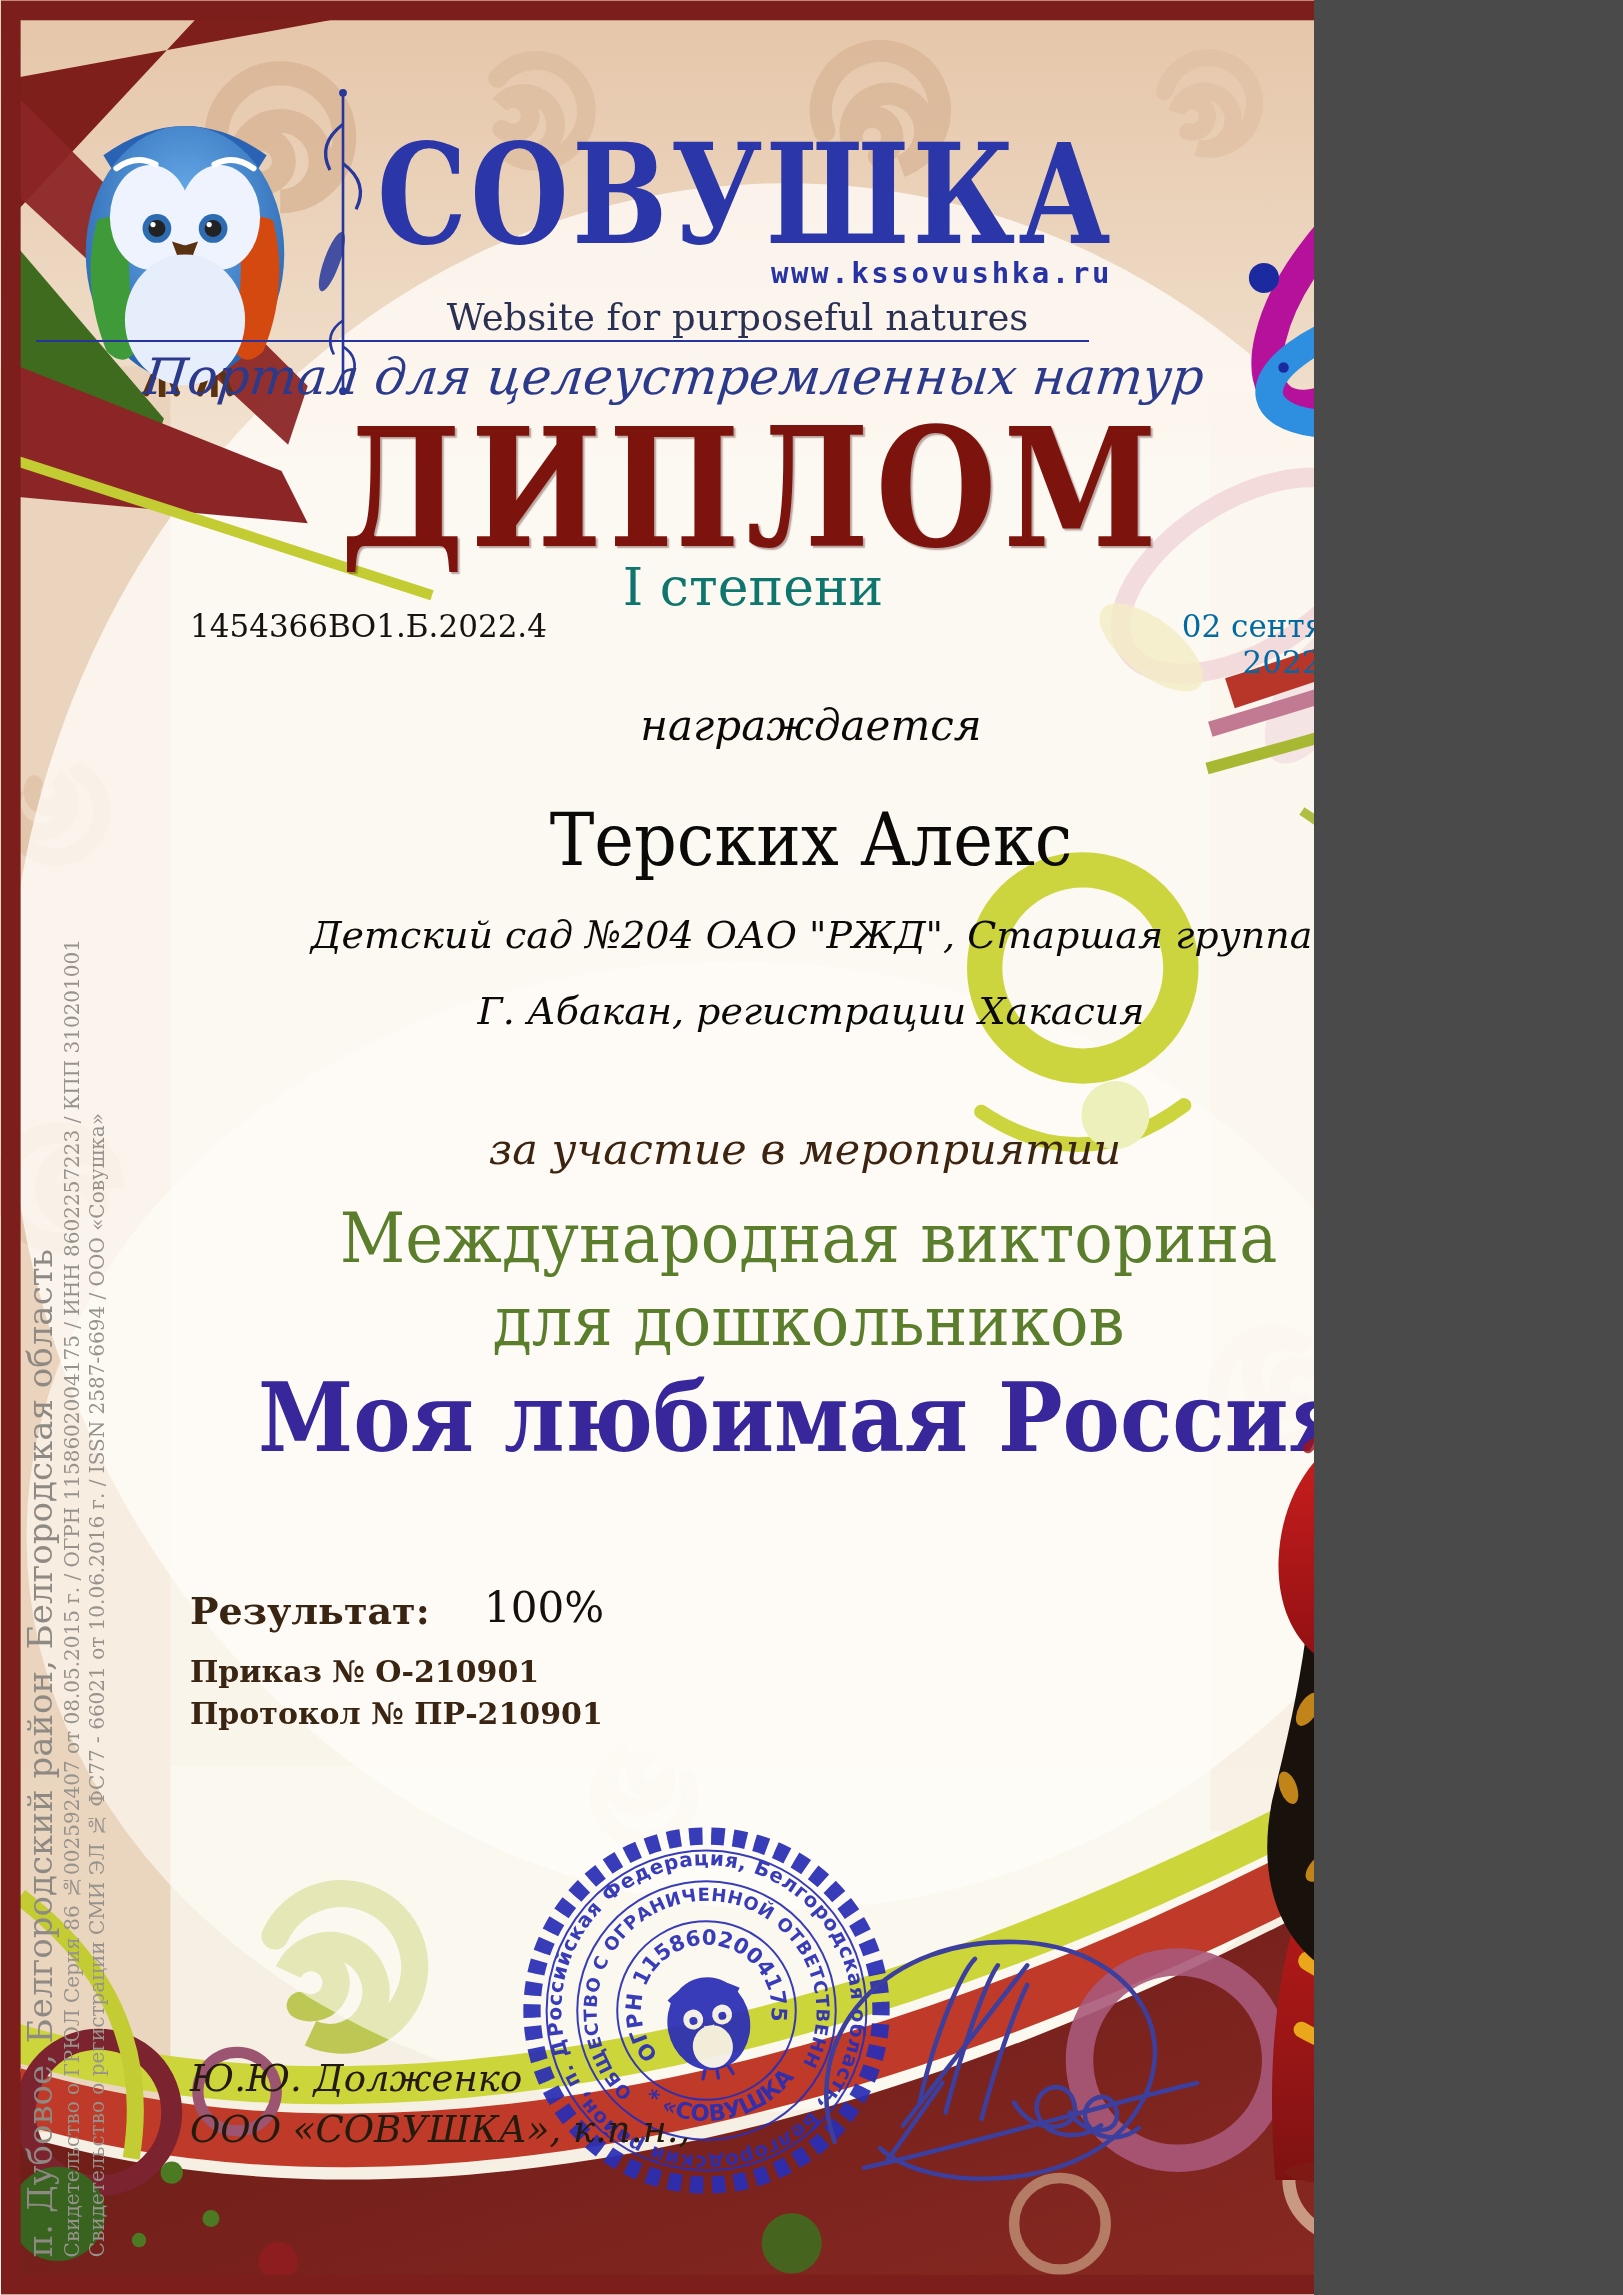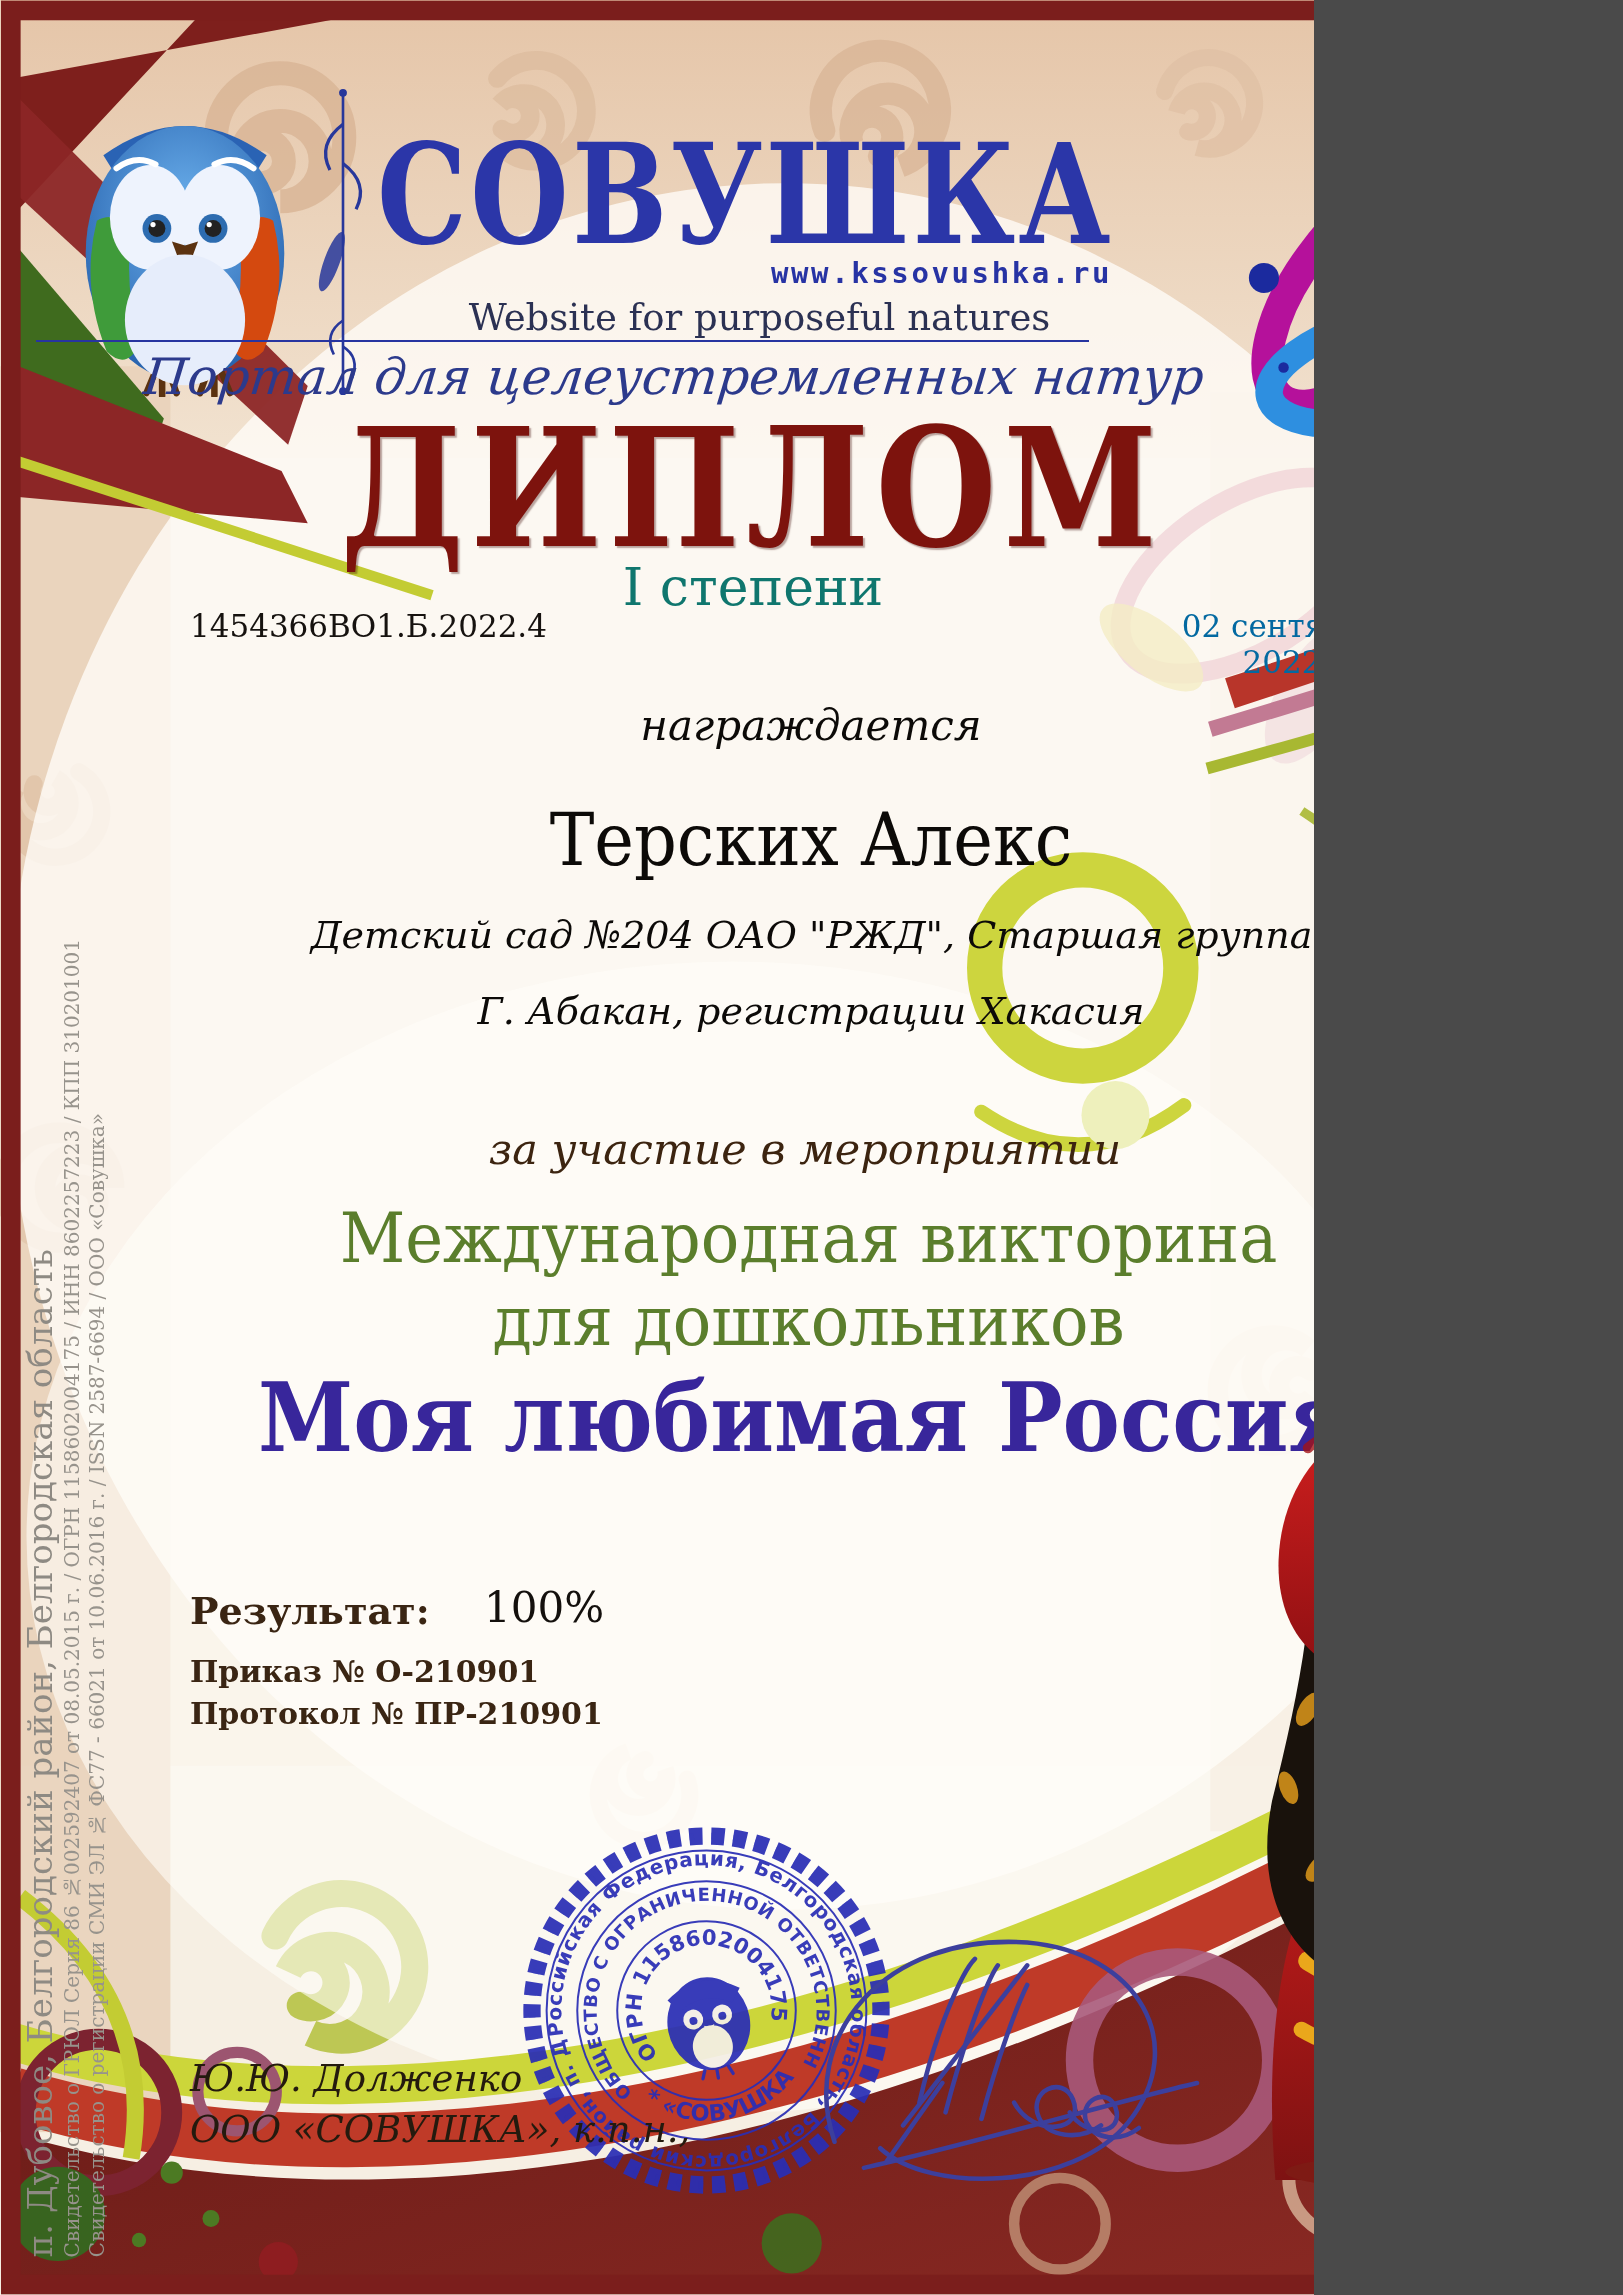--- a/index.html
+++ b/index.html
@@ -5,21 +5,21 @@
   html,body{margin:0;padding:0;background:#4a4a4a;}
   .page{position:relative;width:1314px;height:2295px;overflow:hidden;background:#f6efe3;font-family:"DejaVu Serif",serif;}
   .bg{position:absolute;left:0;top:0;width:1624px;height:2295px;}
   .abs{position:absolute;}
   .ctr{text-align:center;}
   
   .brand{left:366px;top:114px;width:759px;font-size:113px;font-weight:bold;color:#2b36a8;
          letter-spacing:3.3px;transform:scaleY(1.22);transform-origin:top center;}
   .url{left:654px;top:256px;width:458px;text-align:right;font-family:"DejaVu Sans Mono",monospace;
        font-weight:bold;font-size:29px;letter-spacing:2.6px;color:#2733a4;}
-  .tag-en{left:380px;top:296px;width:759px;font-size:37px;color:#2b3153;}
+  .tag-en{left:358px;top:296px;width:759px;font-size:37px;color:#2b3153;}
   .tag-ru{left:105px;top:348px;width:1138px;font-size:50px;font-style:italic;color:#2c3a8c;
           transform:skewX(-6deg);}
   .line-blue{left:36px;top:340px;width:1053px;height:2px;background:#2734a0;}
   
   .diploma{left:196px;top:391px;width:1112px;font-size:139px;font-weight:bold;color:#7d130d;
            letter-spacing:6.5px;transform:scaleY(1.18);transform-origin:top center;
            text-shadow:2px 2px 1.3px rgba(60,10,5,.35);}
   .degree{left:393px;top:557px;width:720px;font-size:52px;color:#0f766e;}
   .metaNum{left:190px;top:608px;font-size:31px;color:#16120f;}
   .metaDate{left:1138px;top:608px;width:288px;text-align:center;font-size:31px;color:#0369a1;}

